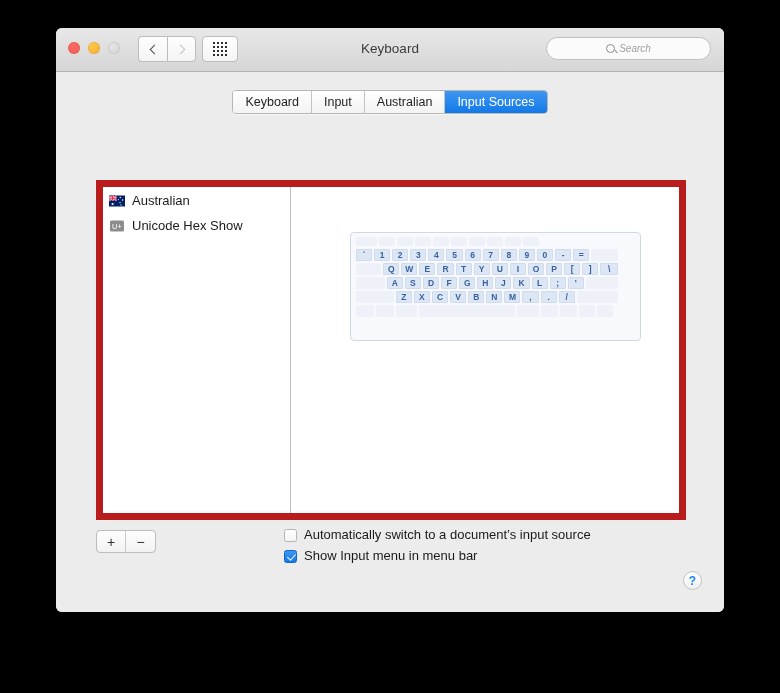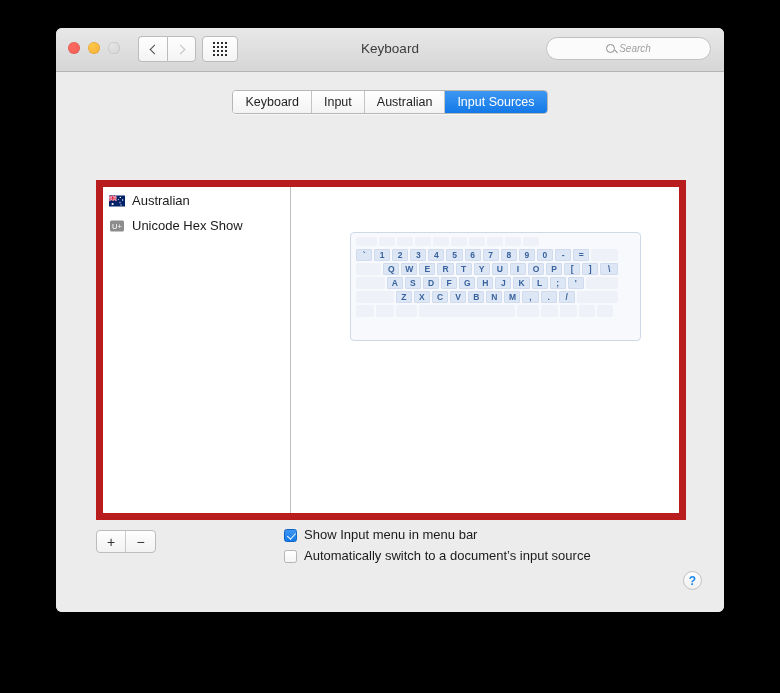--- a/index.html
+++ b/index.html
@@ -386,24 +386,24 @@
       </div>
     </div>
 
     <div class="plusminus">
       <div class="pmbtn">+</div>
       <div class="pmbtn">−</div>
     </div>
 
     <div class="checks">
       <div class="crow">
+        <span class="cbox"></span>
+        <span class="clabel">Automatically switch to a document’s input source</span>
+      </div>
+      <div class="crow">
         <span class="cbox on"></span>
         <span class="clabel">Show Input menu in menu bar</span>
-      </div>
-      <div class="crow">
-        <span class="cbox"></span>
-        <span class="clabel">Automatically switch to a document’s input source</span>
       </div>
     </div>
 
     <div class="helpbtn">?</div>
   </div>
 </div>
 
 </body></html>

